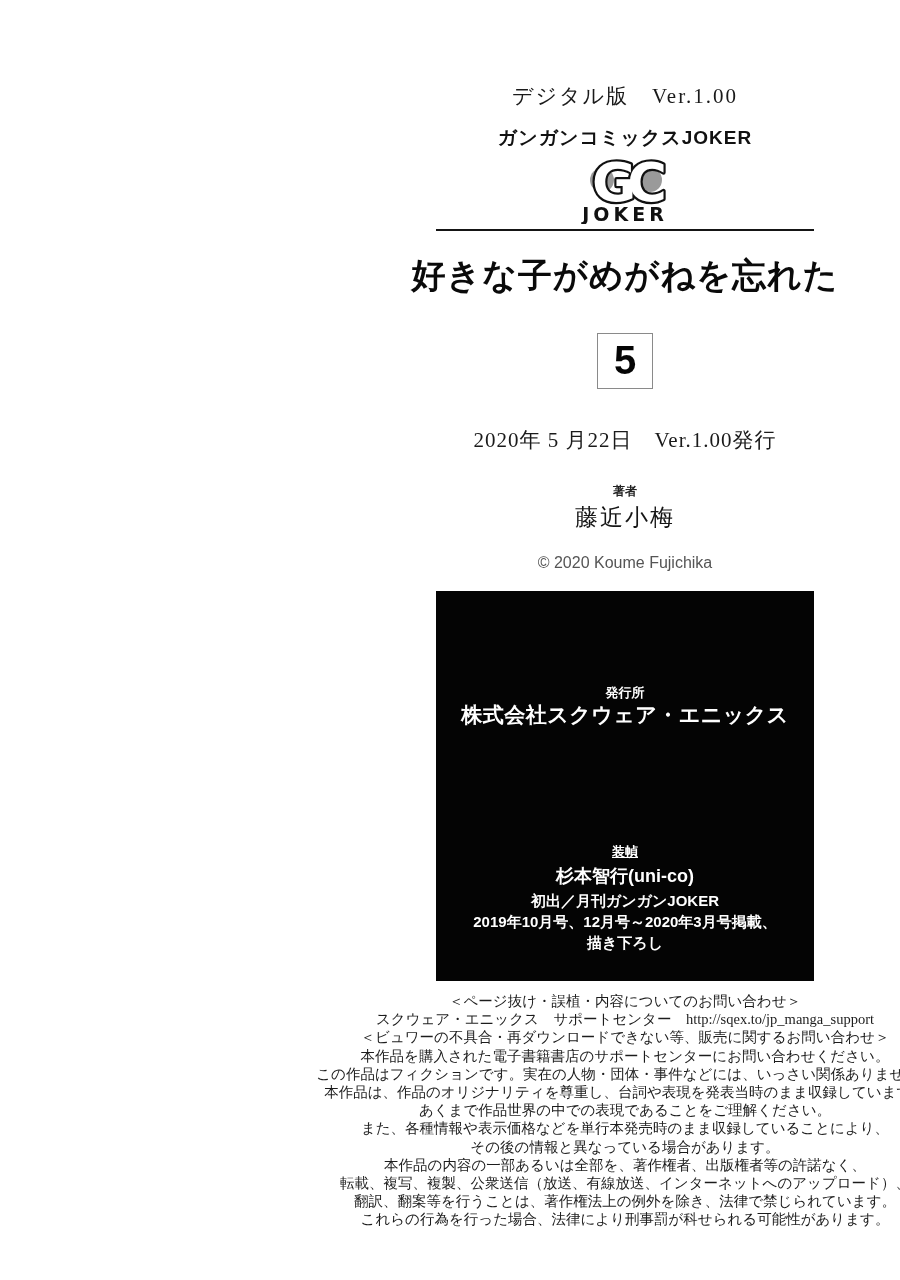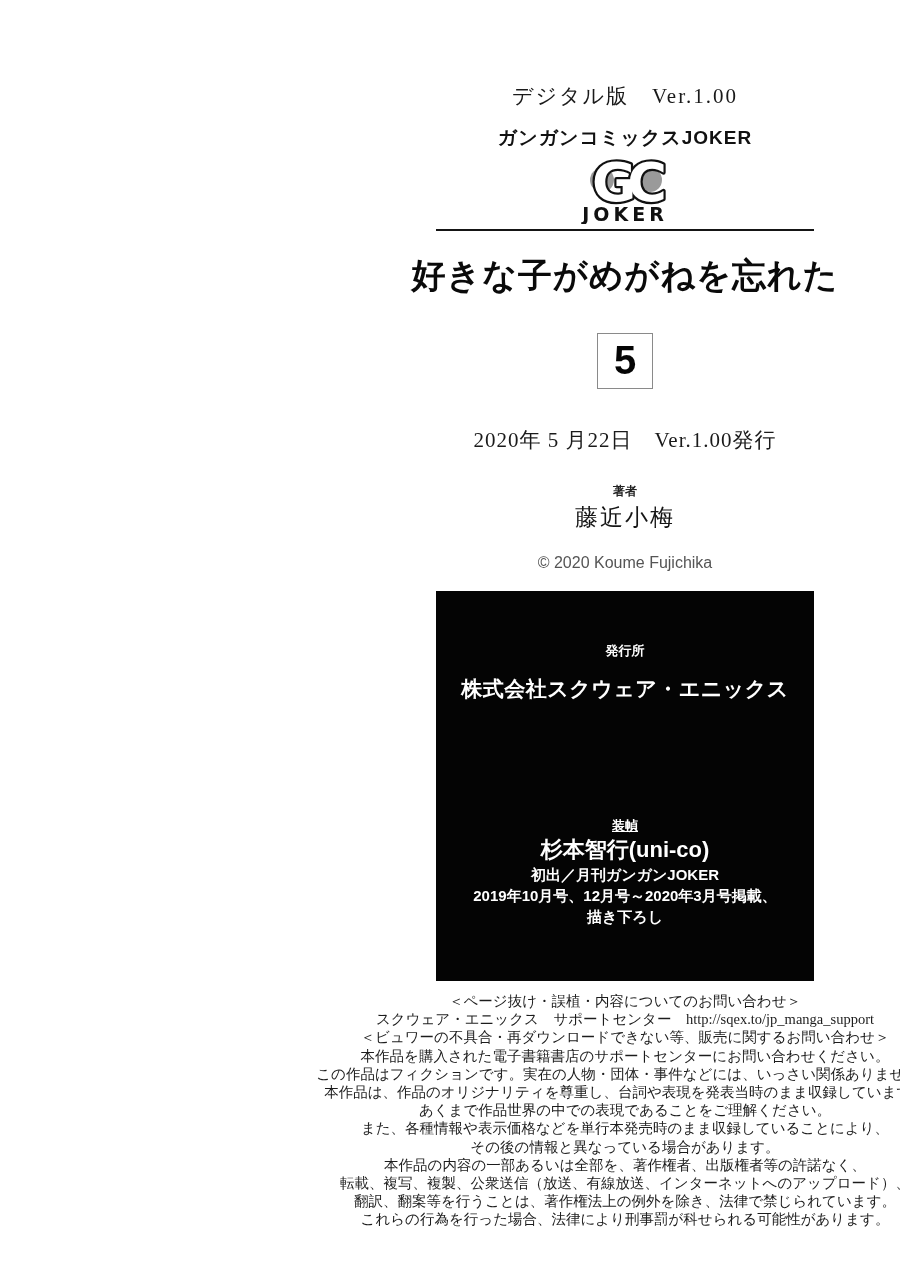--- a/index.html
+++ b/index.html
@@ -91,44 +91,44 @@
     color: #555555;
   }
   .publisher-box {
     width: 378px;
     height: 390px;
     margin: 19px auto 0 auto;
     background: #040404;
     color: #ffffff;
     font-family: "Liberation Sans", "DejaVu Sans", sans-serif;
     box-sizing: border-box;
-    padding-top: 51px;
+    padding-top: 93px;
   }
   .pub-label {
     font-size: 13px;
     font-weight: bold;
     line-height: 17px;
   }
   .pub-name {
-    margin-top: 16px;
+    margin-top: 0;
     font-size: 21px;
     font-weight: bold;
     line-height: 28px;
     letter-spacing: 0.5px;
   }
   .design-label {
     margin-top: 114px;
     font-size: 13px;
     font-weight: bold;
     line-height: 17px;
     text-decoration: underline;
   }
   .designer-name {
     margin-top: 2px;
-    font-size: 22px;
+    font-size: 18px;
     font-weight: bold;
     line-height: 28px;
   }
   .first-publication {
     font-size: 15px;
     font-weight: bold;
     line-height: 21px;
     white-space: pre-line;
   }
   .notices {

